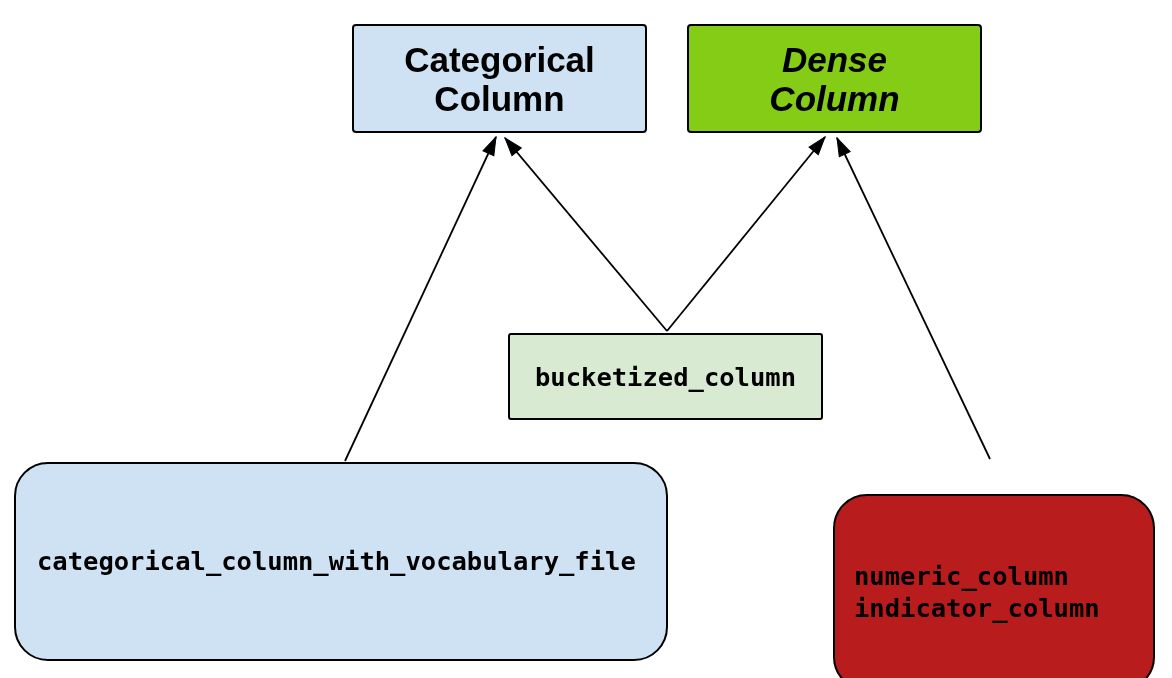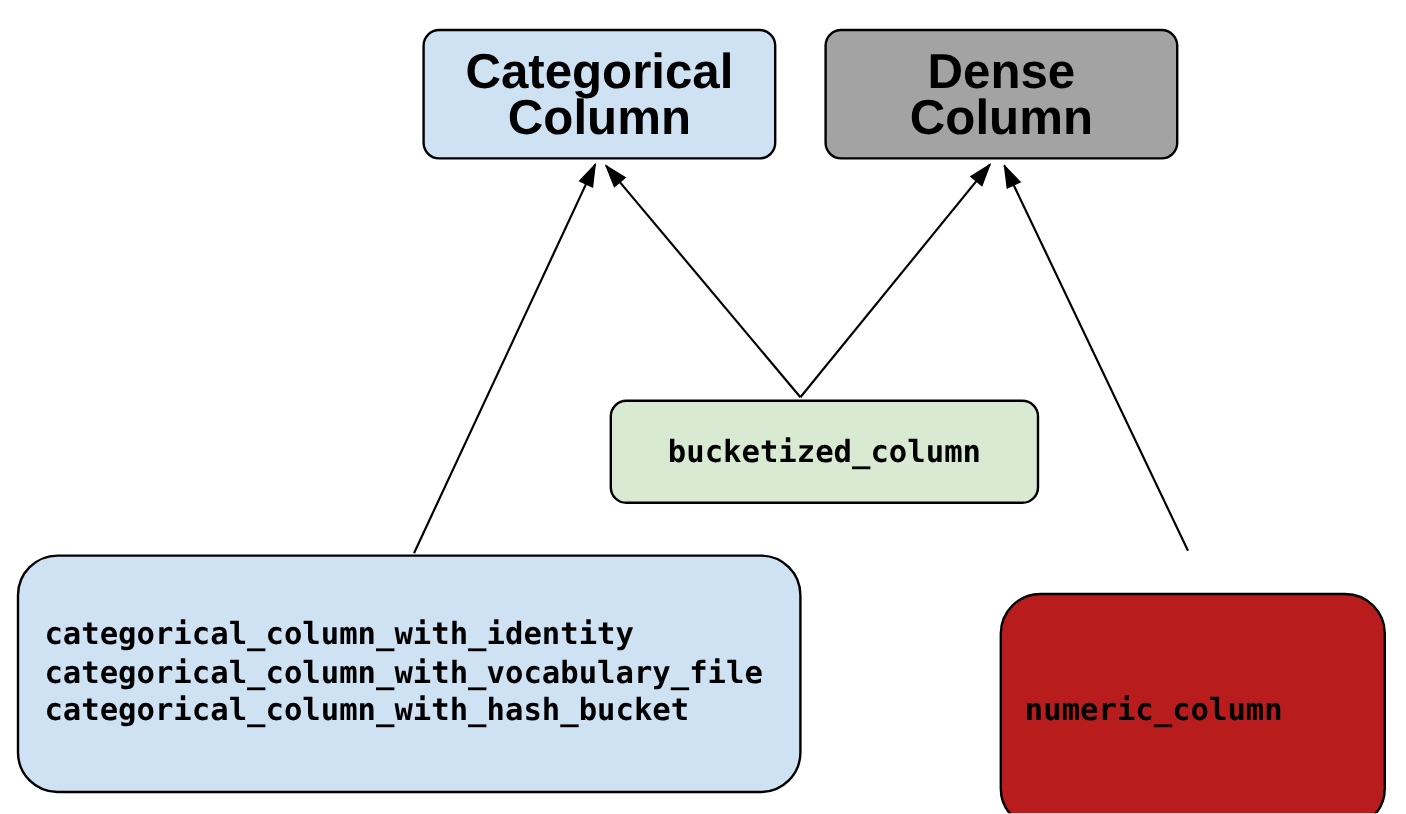--- a/index.html
+++ b/index.html
@@ -28,41 +28,41 @@
     box-sizing: border-box;
     border: 2px solid #000000;
     display: flex;
     align-items: center;
     justify-content: center;
   }
   .header-node {
     width: 295px;
     height: 109px;
     border-width: 2.5px;
-    border-radius: 14px;
+    border-radius: 4px;
     font-weight: 700;
-    font-size: 41px;
+    font-size: 35px;
     line-height: 39px;
     color: #000000;
     text-align: center;
   }
   .header-label {
     white-space: pre-line;
   }
   .mono {
     font-family: "DejaVu Sans Mono", monospace;
     font-weight: 700;
     color: #000000;
   }
   .bucketized-node {
     left: 508px;
     top: 333px;
-    width: 358px;
+    width: 315px;
     height: 87px;
-    border-radius: 14px;
+    border-radius: 3px;
     font-size: 25.5px;
   }
   .list-node {
     border-radius: 34px;
     flex-direction: column;
     align-items: flex-start;
     justify-content: center;
     font-size: 25.5px;
     line-height: 31.7px;
   }
@@ -99,32 +99,31 @@
     <line x1="667" y1="331" x2="505" y2="138" stroke="#000000" stroke-width="1.8" marker-end="url(#arrowhead)"></line>
     <line x1="667" y1="331" x2="825" y2="137" stroke="#000000" stroke-width="1.8" marker-end="url(#arrowhead)"></line>
     <line x1="990" y1="459" x2="837" y2="138" stroke="#000000" stroke-width="1.8" marker-end="url(#arrowhead)"></line>
   </svg>
 
   <div class="node header-node categorical-header-node" style="background: rgb(207, 226, 243);">
     <div class="header-label">Categorical
 Column</div>
   </div>
 
-  <div class="node header-node dense-header-node" style="background: #a3a3a3;">
+  <div class="node header-node dense-header-node" style="background: #84cc16; font-style: italic;">
     <div class="header-label">Dense
 Column</div>
   </div>
 
   <div class="node mono bucketized-node" style="background: rgb(217, 234, 211);">
     <div>bucketized_column</div>
   </div>
 
   <div class="node mono list-node categorical-list-node" style="background: rgb(207, 226, 243);">
-    <div class="list-line">categorical_column_with_identity</div>
     <div class="list-line">categorical_column_with_vocabulary_file</div>
-    <div class="list-line">categorical_column_with_hash_bucket</div>
   </div>
 
   <div class="node mono list-node dense-list-node" style="background: #b91c1c; margin-top: 32px;">
     <div class="list-line">numeric_column</div>
+    <div class="list-line">indicator_column</div>
   </div>
 
 </div>
 
 </body></html>

